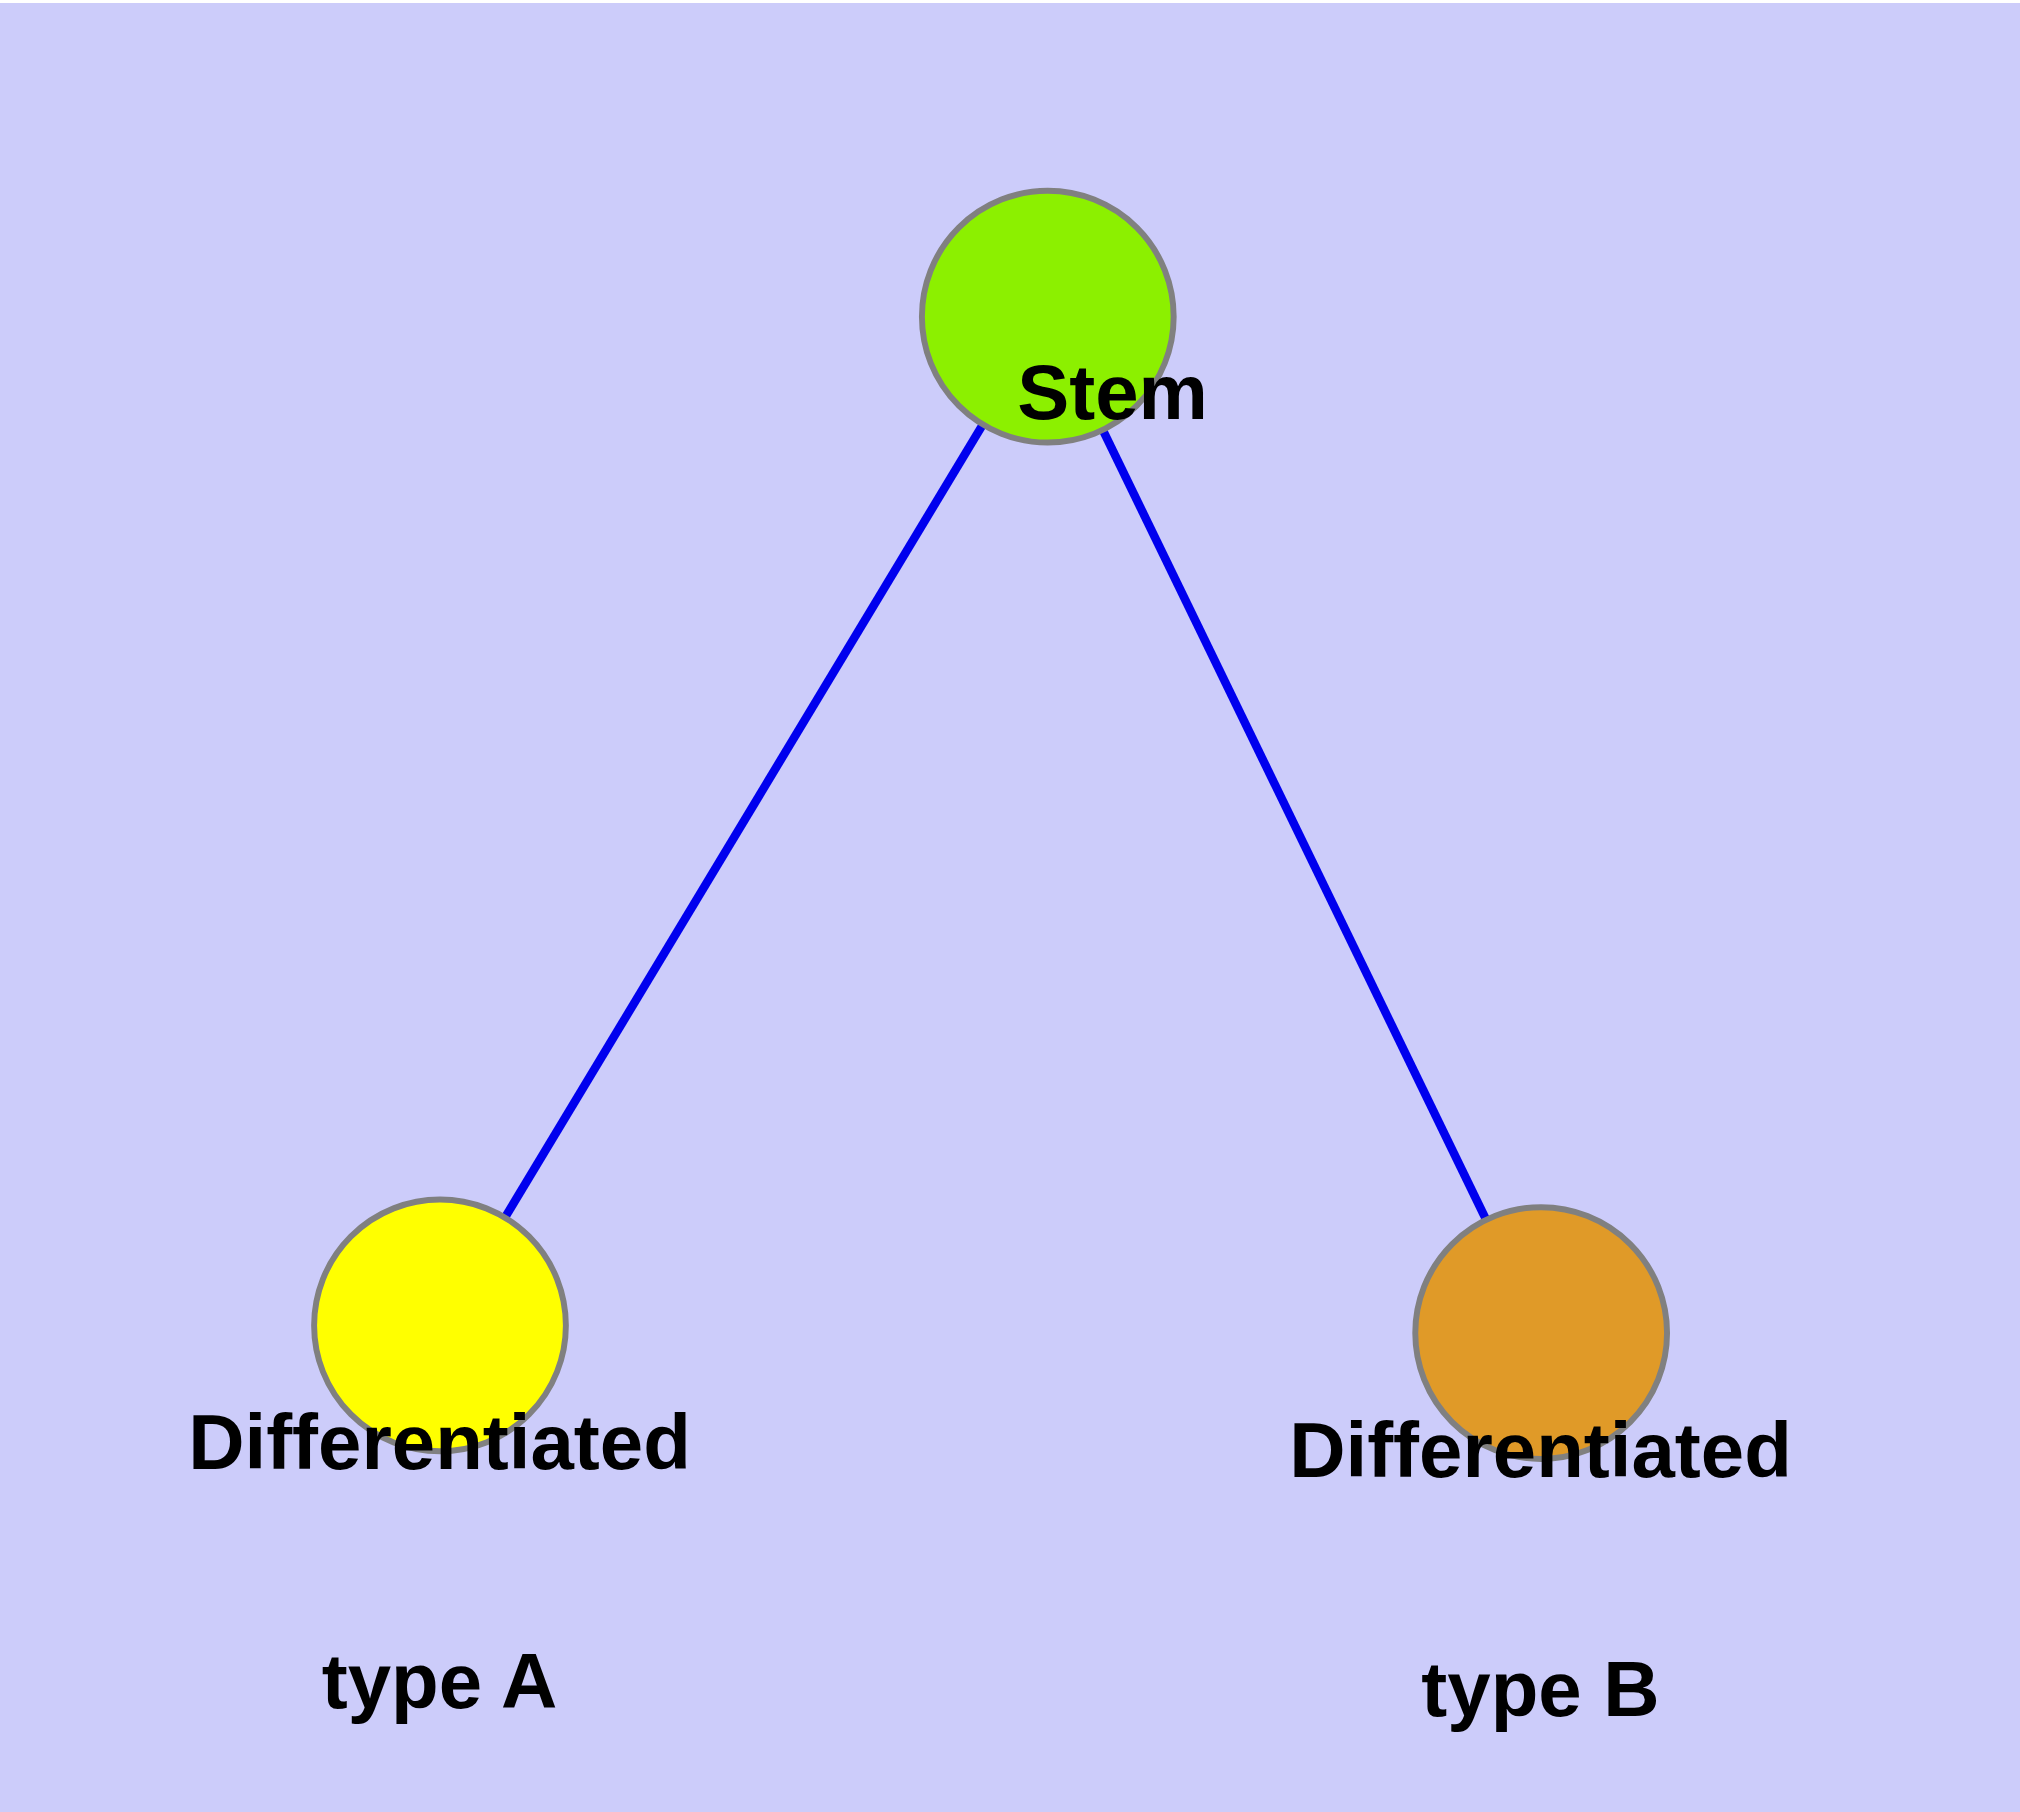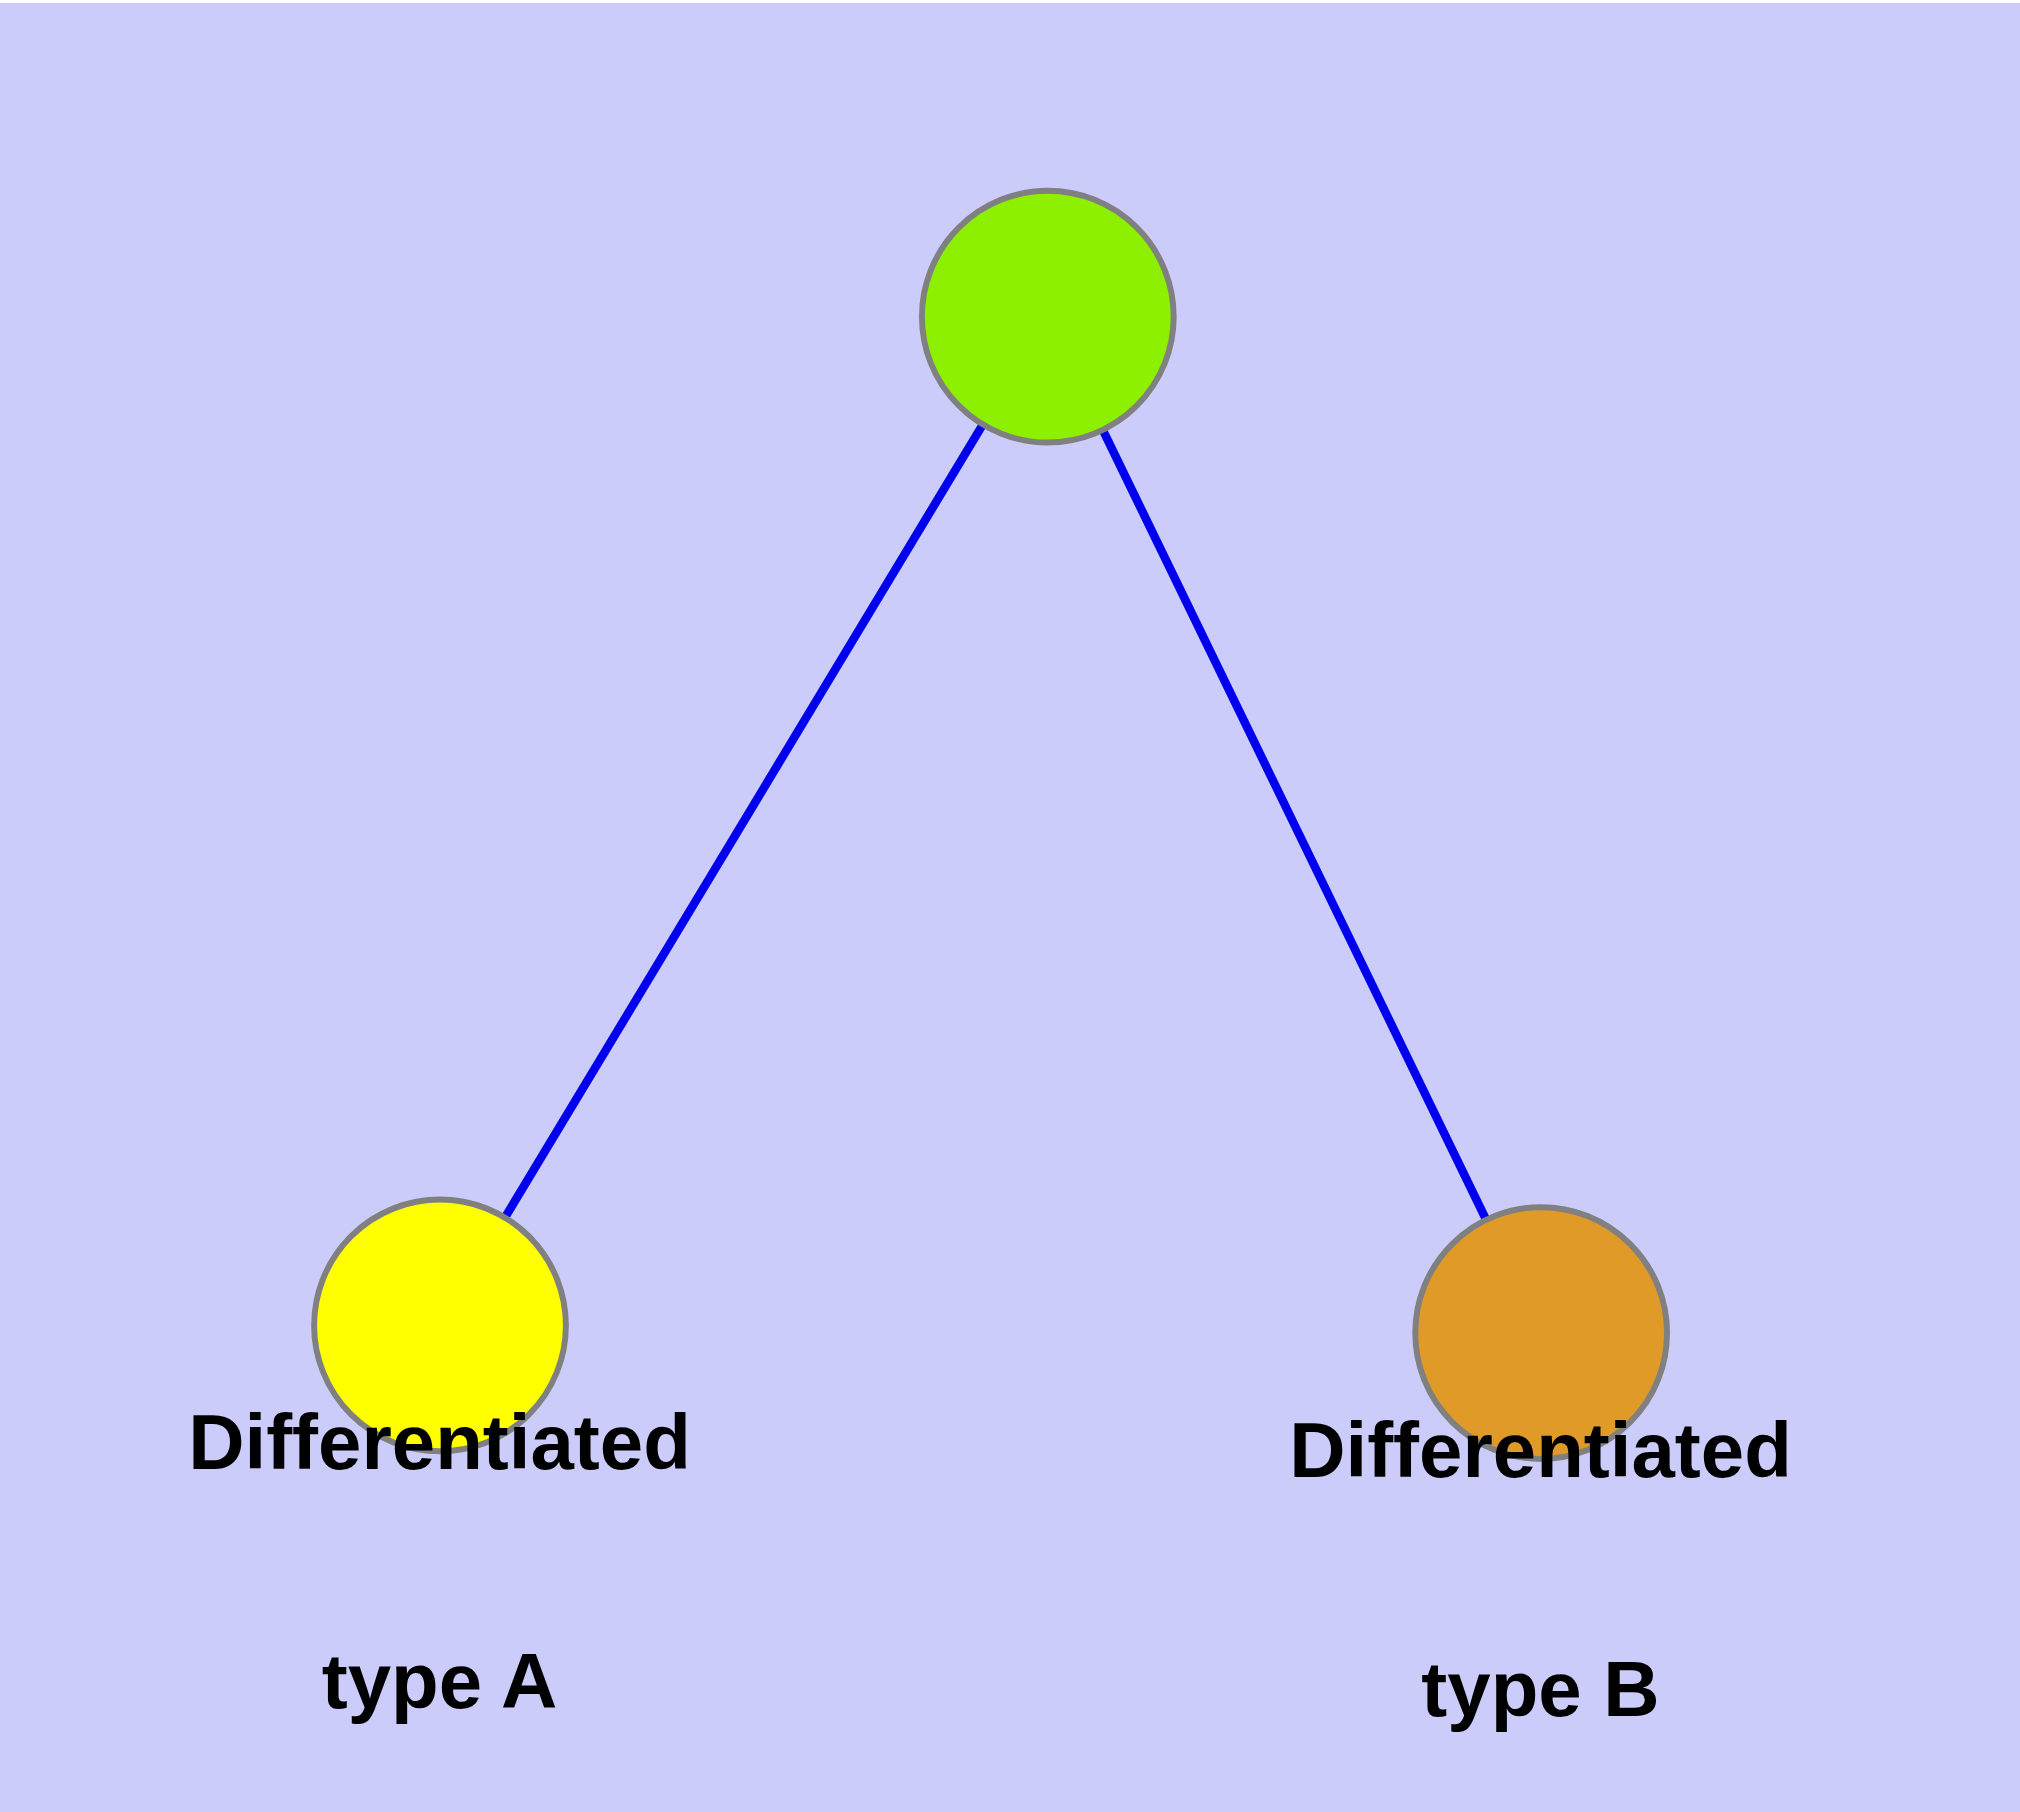--- a/index.html
+++ b/index.html
@@ -74,20 +74,23 @@
         <line x1="1236" y1="370" x2="1818" y2="1569" stroke="#0000ee" stroke-width="10" stroke-linecap="butt"></line>
       </g>
 
       <g>
         <circle cx="1236" cy="370" r="148.5" fill="#8cf000" stroke="#808080" stroke-width="7"></circle>
         <circle cx="519" cy="1560" r="148.5" fill="#ffff00" stroke="#808080" stroke-width="7"></circle>
         <circle cx="1818" cy="1569" r="148.5" fill="#e09a28" stroke="#808080" stroke-width="7"></circle>
       </g>
     </svg>
 
+    <div class="node-label" id="label-stem">
+      <span>Stem</span>
+    </div>
 
     <div class="node-label" id="label-type-a">
       <div>Differentiated</div>
       <div>type A</div>
     </div>
 
     <div class="node-label" id="label-type-b">
       <div>Differentiated</div>
       <div>type B</div>
     </div>

